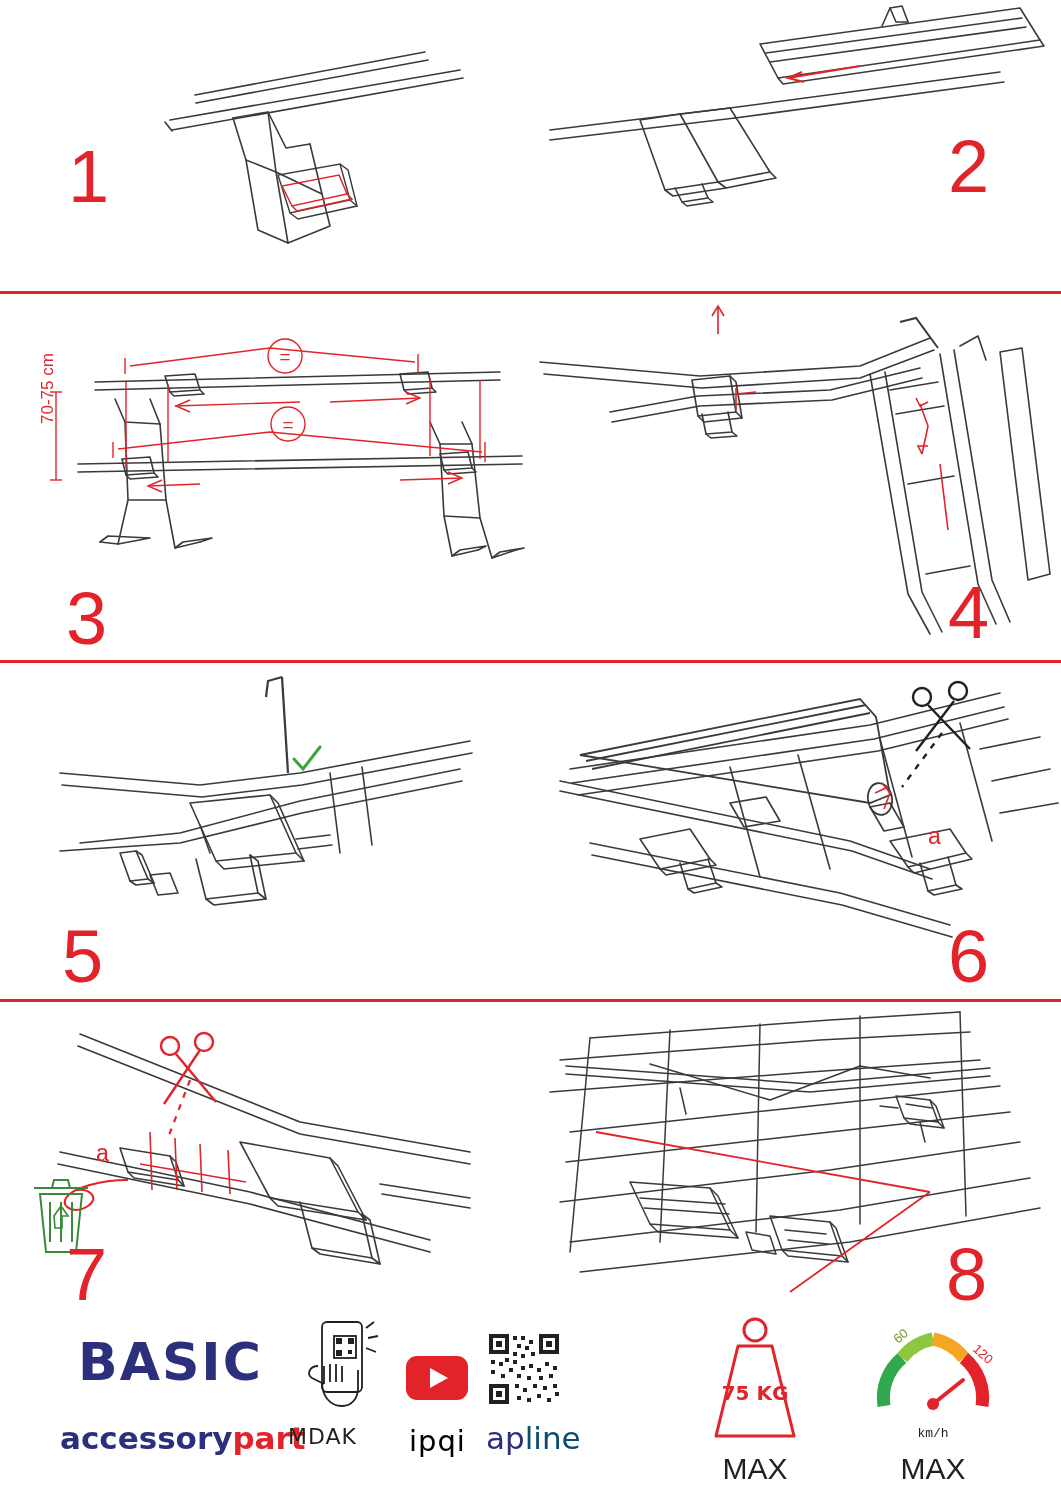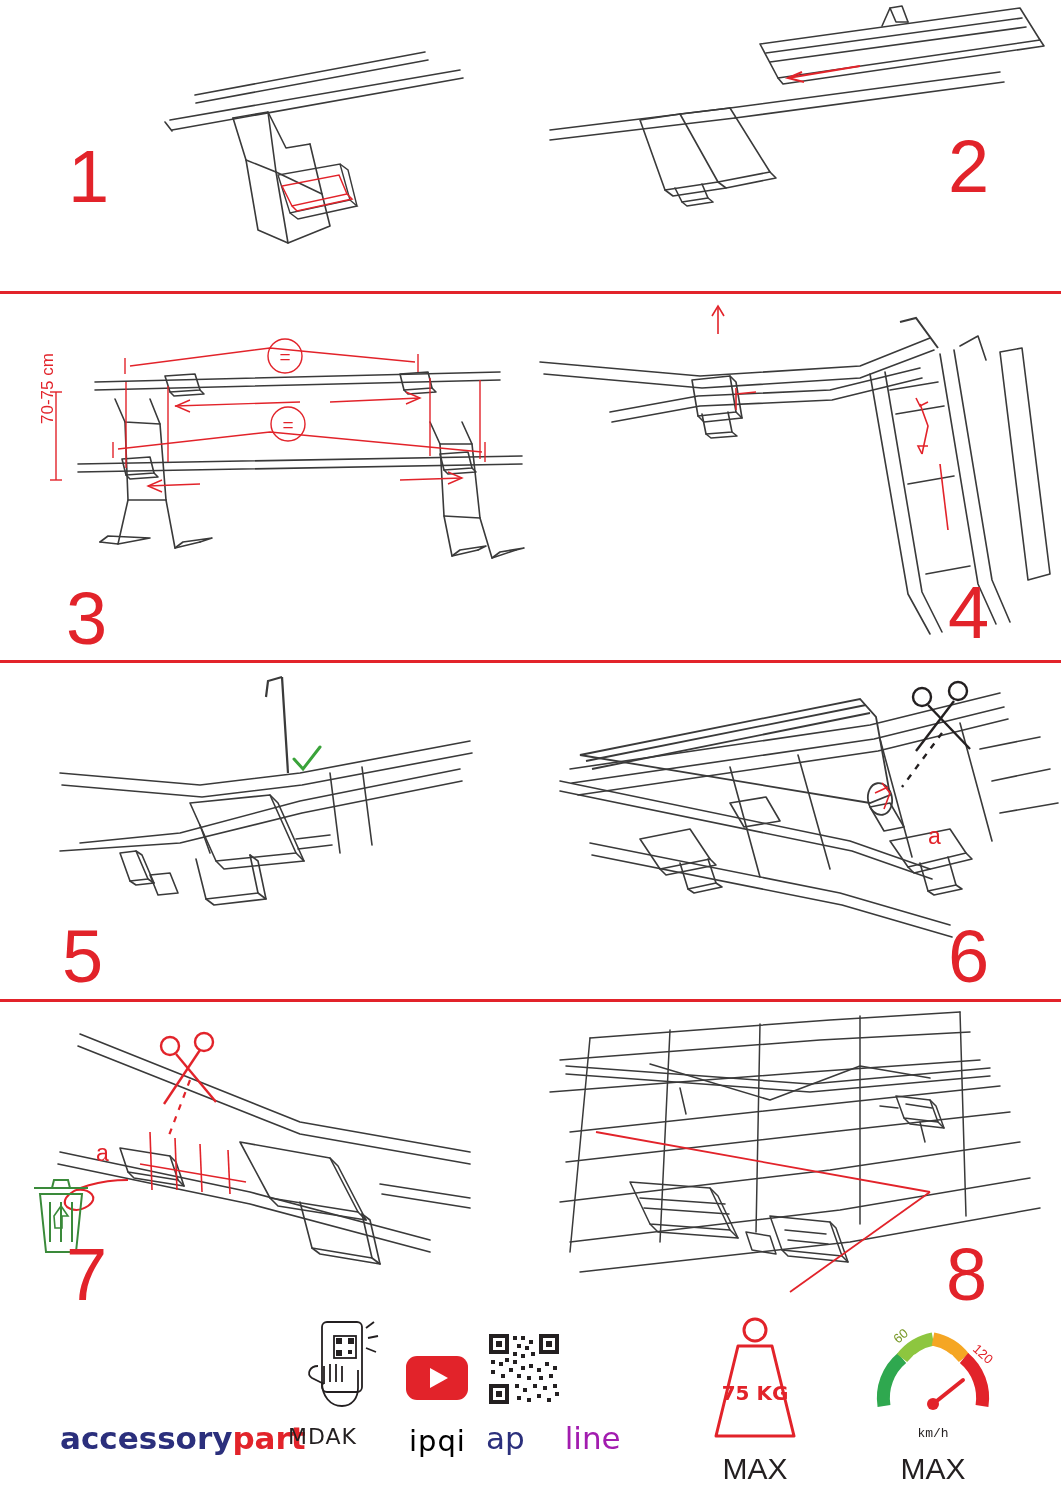--- a/index.html
+++ b/index.html
@@ -81,21 +81,21 @@
     letter-spacing: 1px;
   }
   .brand-apline {
     position: absolute;
     left: 486px; top: 120px;
     font-family: "DejaVu Sans", sans-serif;
     font-size: 31px;
     color: #2b2f7c;
     letter-spacing: 0px;
   }
-  .brand-apline .line { color: #a21caf; margin-left: 40px; }
+  .brand-apline .line { color: #0c4a6e; }
   .weight-text {
     position: absolute;
     left: 700px; top: 81px;
     width: 110px;
     text-align: center;
     color: #e2232a;
     font-family: "DejaVu Sans", sans-serif;
     font-size: 20px;
     font-weight: 700;
   }
@@ -483,20 +483,21 @@
       <g fill="none" stroke="#e2232a" stroke-width="1.8">
         <path d="M66 130 L400 190"></path>
         <path d="M400 190 L260 290"></path>
       </g>
     </svg>
   </div>
   <div class="step-num" style="left:946px;top:1238px;">8</div>
 
   <div class="footer">
 
+    <div class="brand-basic">BASIC</div>
 
     <div class="brand-accessory"><span>accessory</span><span class="part">part</span></div>
 
     <div class="panel" style="left:300px;top:18px;">
       <svg width="86" height="96" viewBox="0 0 86 96">
         <g fill="none" stroke="#231f20" stroke-width="1.8">
           <rect x="22" y="4" width="40" height="70" rx="5"></rect>
           <rect x="34" y="18" width="22" height="22"></rect>
           <path d="M36 20 h6 v6 h-6 z" fill="#231f20" stroke="none"></path>
           <path d="M48 20 h6 v6 h-6 z" fill="#231f20" stroke="none"></path>

